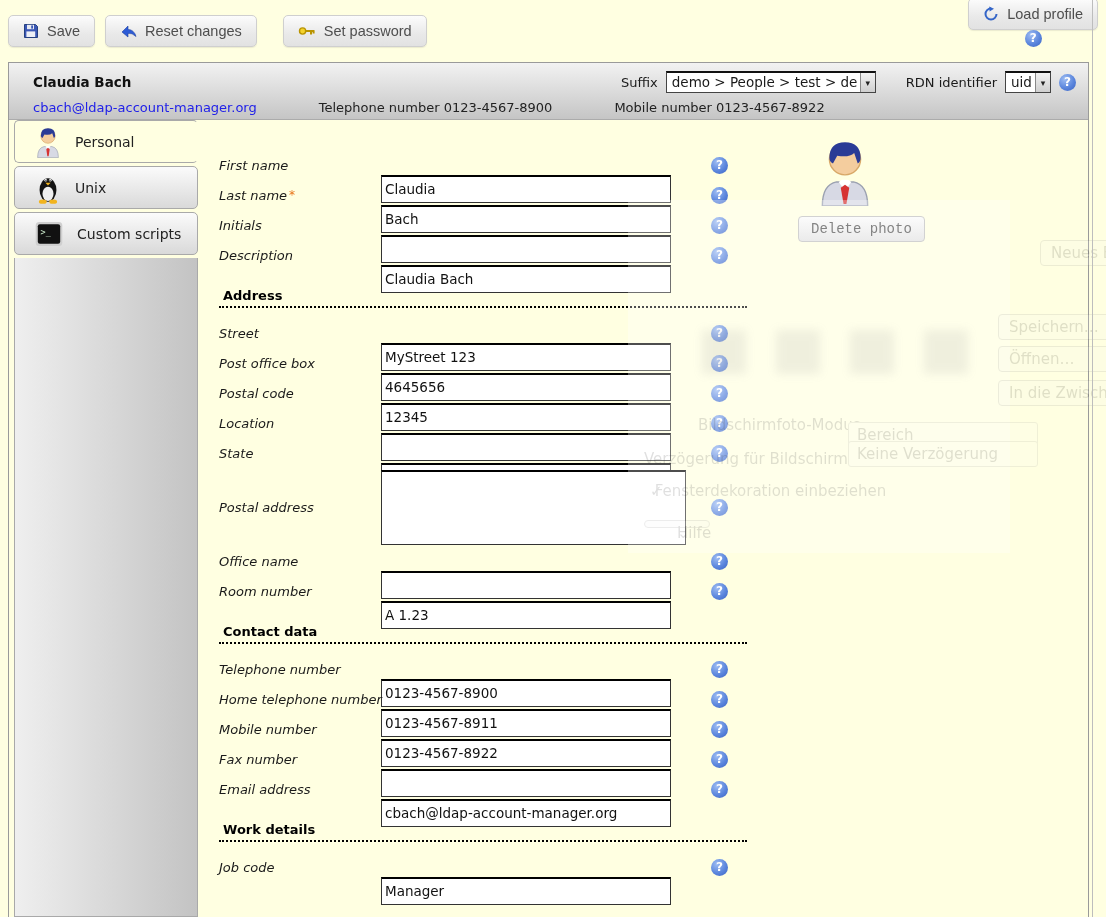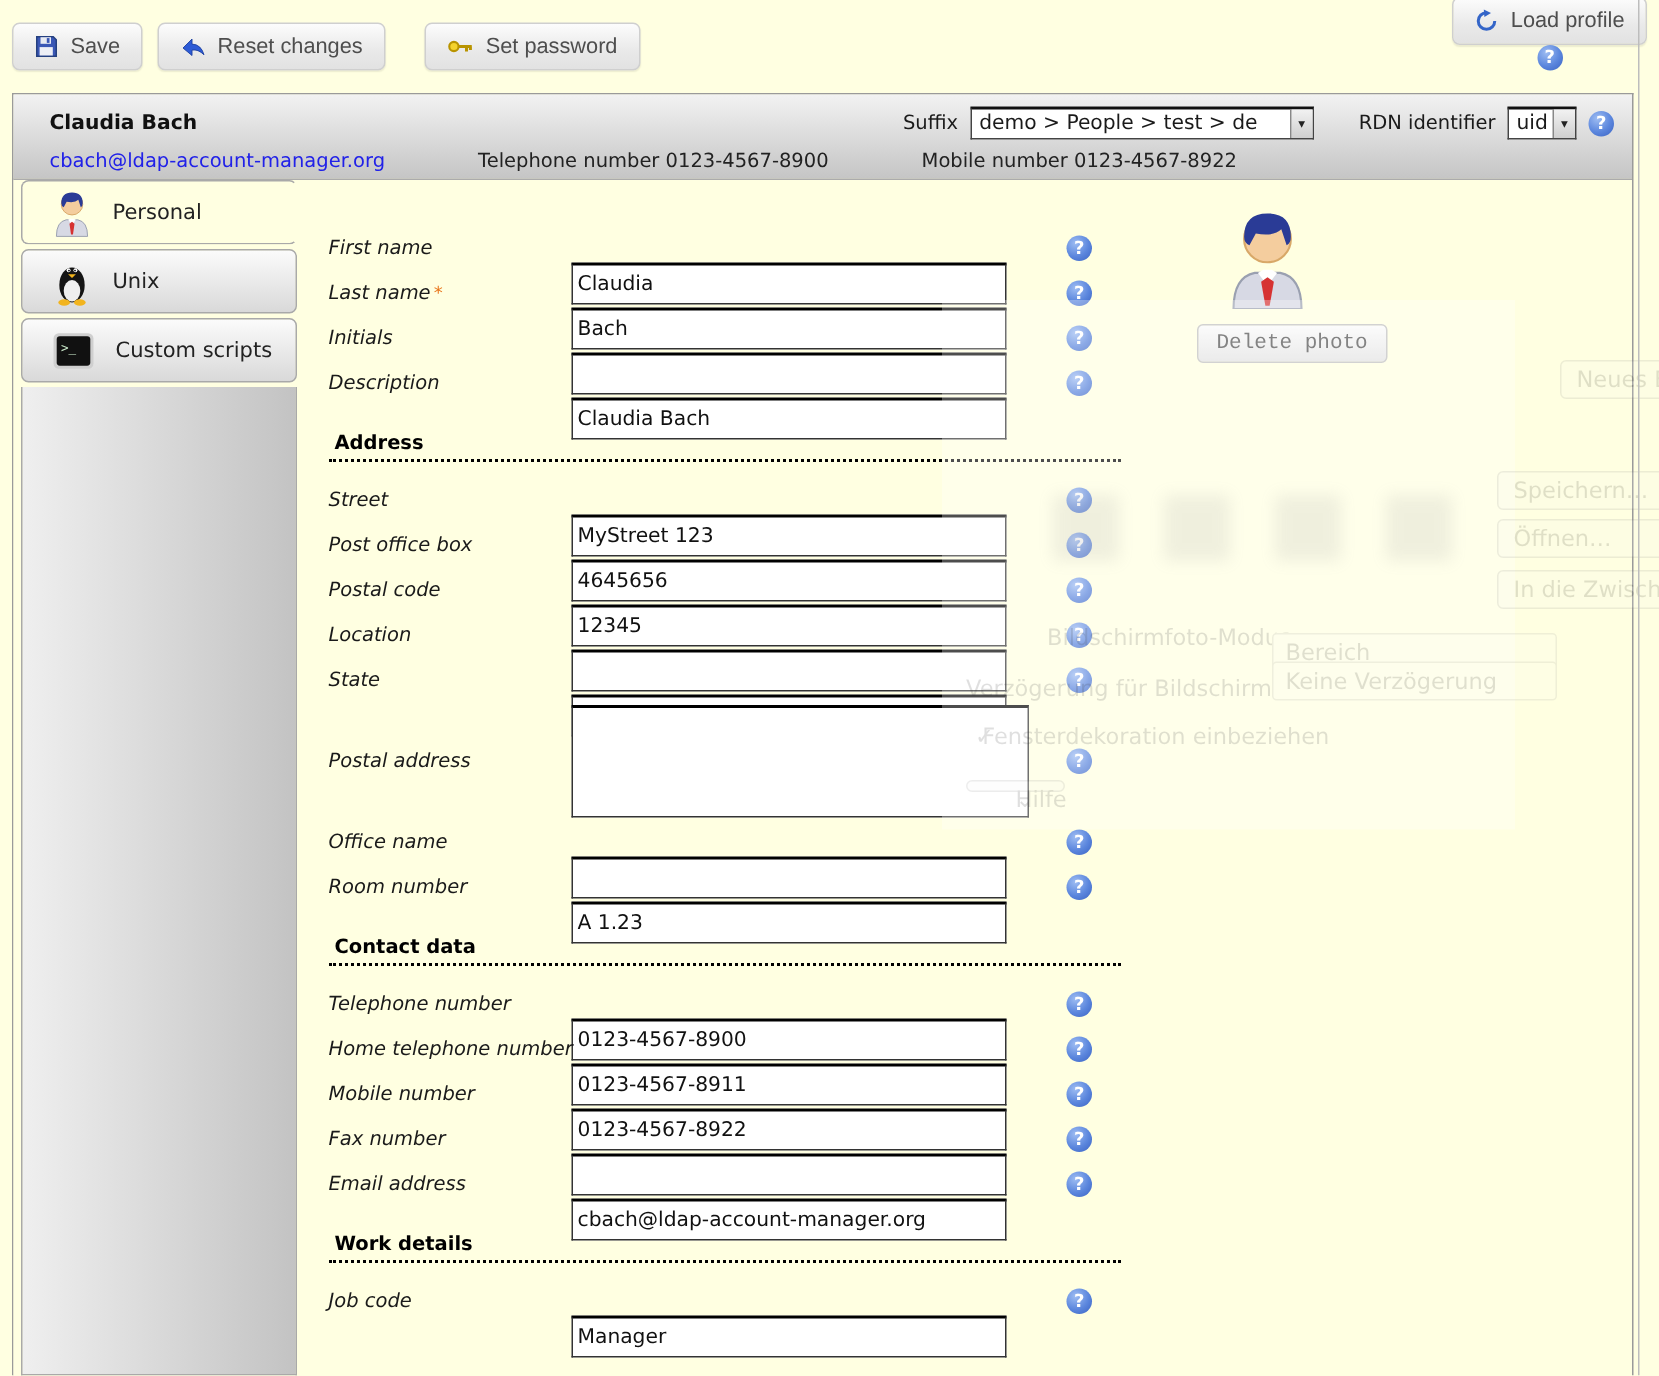--- a/index.html
+++ b/index.html
@@ -147,21 +147,21 @@
   </div>
 </div>
 
 <div class="page">
 
   <div class="page-header">
     <div class="hrow1">
       <span class="title">Claudia Bach</span>
       <div class="hrow1-right">
         <span>Suffix</span>
-        <div class="sel" style="width:229px;">
+        <div class="sel" style="width:210px;">
           <span class="txt">demo &gt; People &gt; test &gt; de</span>
           <span class="arrow">▾</span>
         </div>
         <span style="width:14px;"></span>
         <span>RDN identifier</span>
         <div class="sel" style="width:46px;">
           <span class="txt">uid</span>
           <span class="arrow">▾</span>
         </div>
         <span class="help">?</span>

